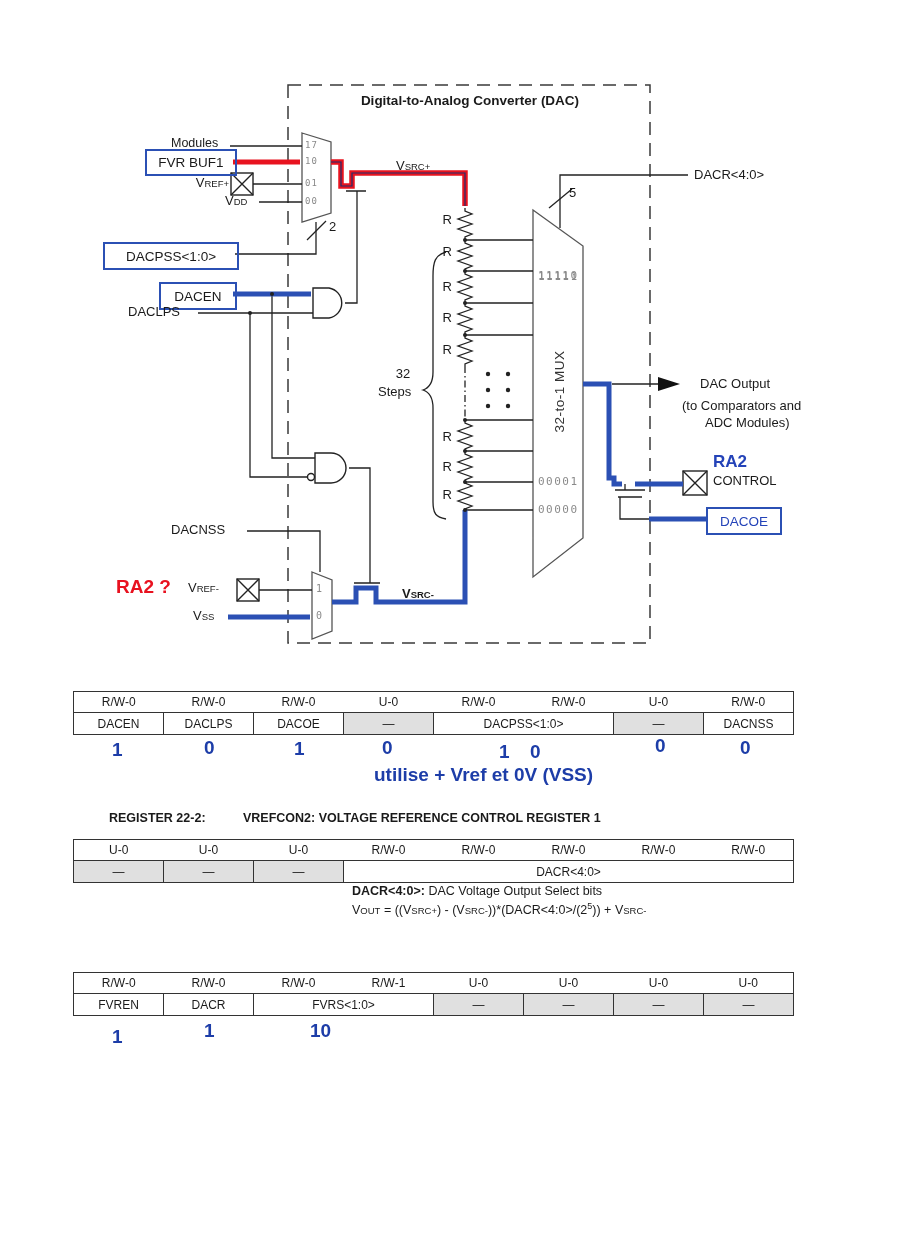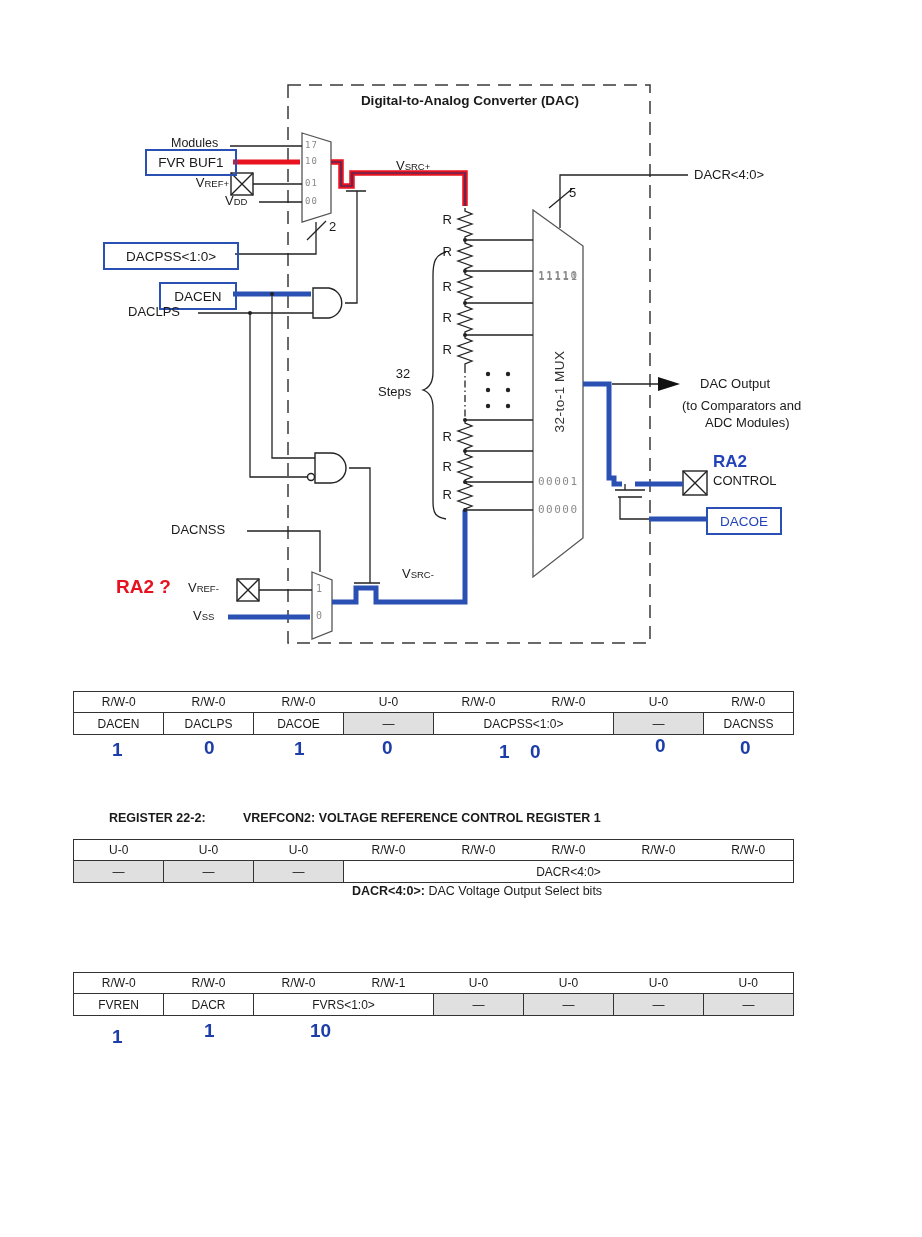--- a/index.html
+++ b/index.html
@@ -152,21 +152,21 @@
     <span>DACEN</span>
   </div>
   <div class="abs lbl" style="left:128px;top:304px;">DACLPS</div>
   <div class="abs lbl" style="left:171px;top:522px;">DACNSS</div>
 
   <div class="abs redhand" style="left:116px;top:576px;">RA2 ?</div>
   <div class="abs lbl" style="left:188px;top:580px;"><span>V</span><span class="vs">REF-</span></div>
   <div class="abs lbl" style="left:193px;top:608px;"><span>V</span><span class="vs">SS</span></div>
 
   <div class="abs lbl" style="left:396px;top:158px;"><span>V</span><span class="vs">SRC+</span></div>
-  <div class="abs lbl" style="left:402px;top:566px;"><span>V</span><span class="vs">SRC-</span></div>
+  <div class="abs lbl" style="left:402px;top:586px;font-weight:bold;"><span>V</span><span class="vs">SRC-</span></div>
 
   <div class="abs lbl" style="left:329px;top:219px;">2</div>
   <div class="abs lbl" style="left:569px;top:185px;">5</div>
   <div class="abs lbl" style="left:694px;top:167px;">DACR&lt;4:0&gt;</div>
 
   <div class="abs mono selg" style="left:305px;top:140px;">17</div>
   <div class="abs mono selg" style="left:305px;top:156px;">10</div>
   <div class="abs mono selg" style="left:305px;top:178px;">01</div>
   <div class="abs mono selg" style="left:305px;top:196px;">00</div>
 
@@ -236,20 +236,21 @@
   </tbody>
     </table>
   <span class="ann" style="left:112px;top:739px;">1</span>
   <span class="ann" style="left:204px;top:737px;">0</span>
   <span class="ann" style="left:294px;top:738px;">1</span>
   <span class="ann" style="left:382px;top:737px;">0</span>
   <span class="ann" style="left:499px;top:741px;">1</span>
   <span class="ann" style="left:530px;top:741px;">0</span>
   <span class="ann" style="left:655px;top:735px;">0</span>
   <span class="ann" style="left:740px;top:737px;">0</span>
+  <div class="note-blue" style="left:374px;top:764px;">utilise + Vref et  0V (VSS)</div>
 
   <div class="abs reghead" style="left:78px;top:811px;padding-left:31px;">
     <span class="rlabel">REGISTER 22-2:</span><span>VREFCON2: VOLTAGE REFERENCE CONTROL REGISTER 1</span>
   </div>
   <table class="regtable abs" style="left:73px;top:839px;">
     <colgroup>
         <col width="90">
         <col width="90">
         <col width="90">
         <col width="90">
@@ -272,20 +273,23 @@
     <tr class="fld">
       <td class="g">—</td>
       <td class="g">—</td>
       <td class="g">—</td>
       <td colspan="5">DACR&lt;4:0&gt;</td>
     </tr>
   </tbody>
     </table>
   <div class="regnote" style="left:352px;top:884px;">
     <b>DACR&lt;4:0&gt;:</b><span> DAC Voltage Output Select bits</span>
+  </div>
+  <div class="regnote" style="left:352px;top:901px;">
+    <span>V</span><span class="vs">OUT</span><span> = ((V</span><span class="vs">SRC+</span><span>) - (V</span><span class="vs">SRC-</span><span>))*(DACR&lt;4:0&gt;/(2</span><sup class="e">5</sup><span>)) + V</span><span class="vs">SRC-</span>
   </div>
 
   <table class="regtable abs" style="left:73px;top:972px;">
     <colgroup>
         <col width="90">
         <col width="90">
         <col width="90">
         <col width="90">
         <col width="90">
         <col width="90">

